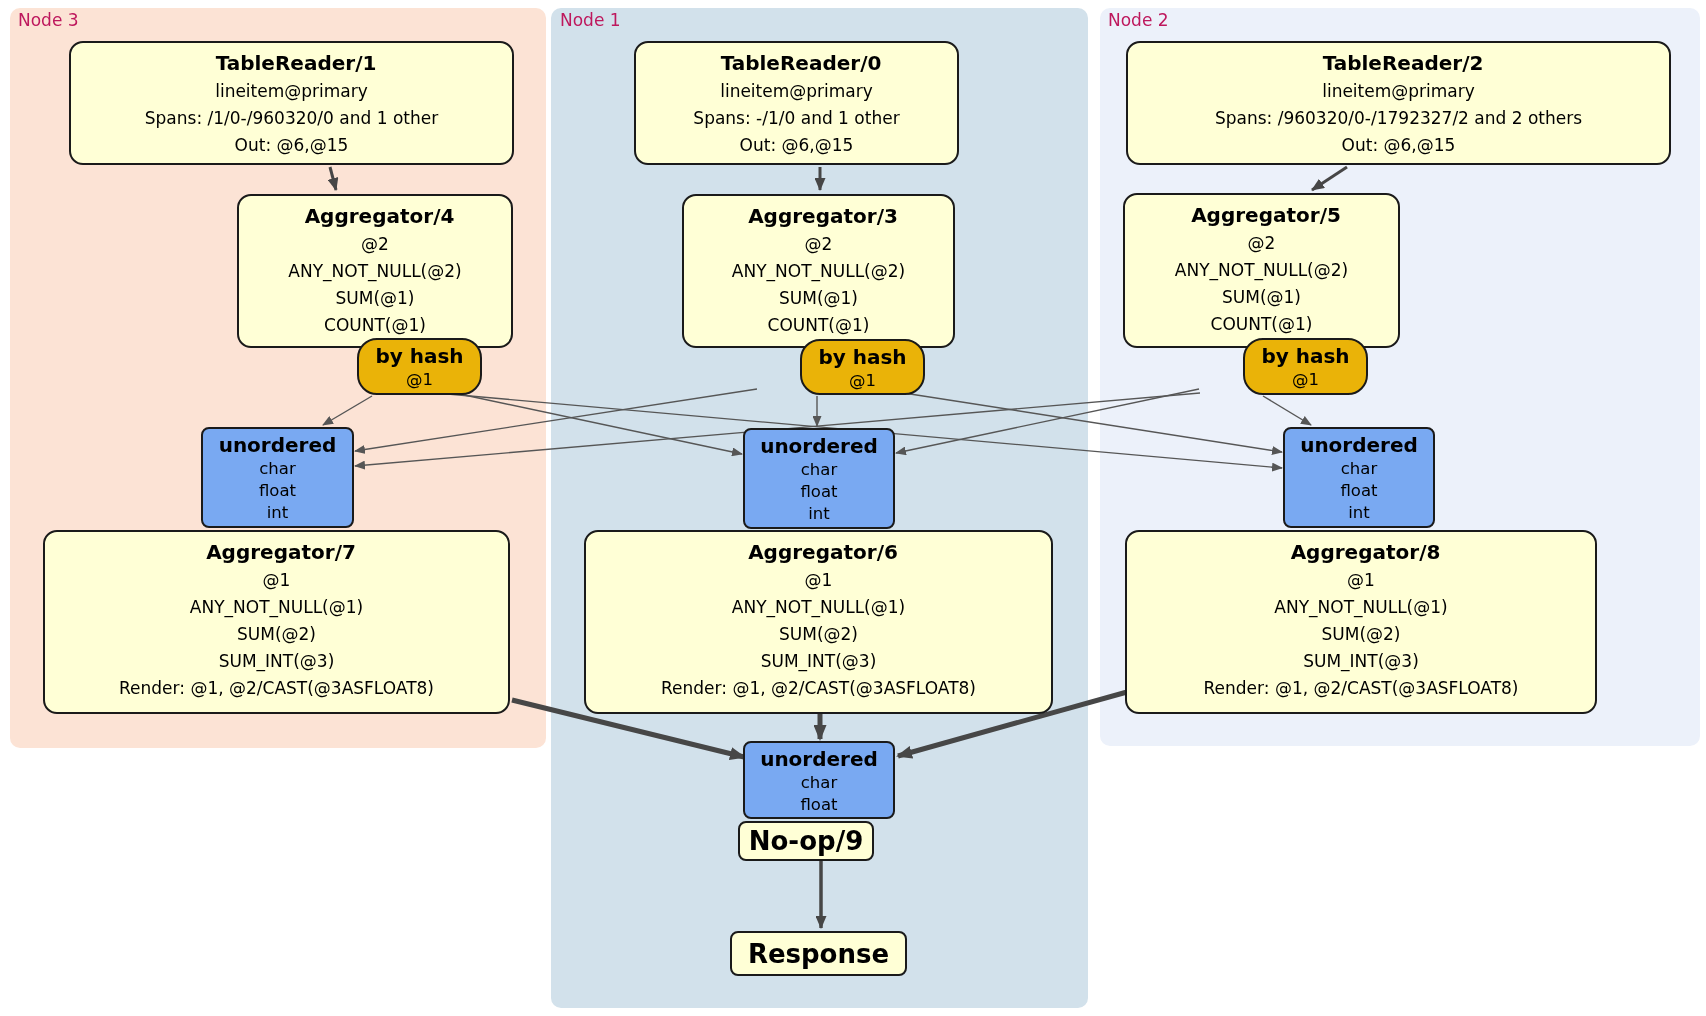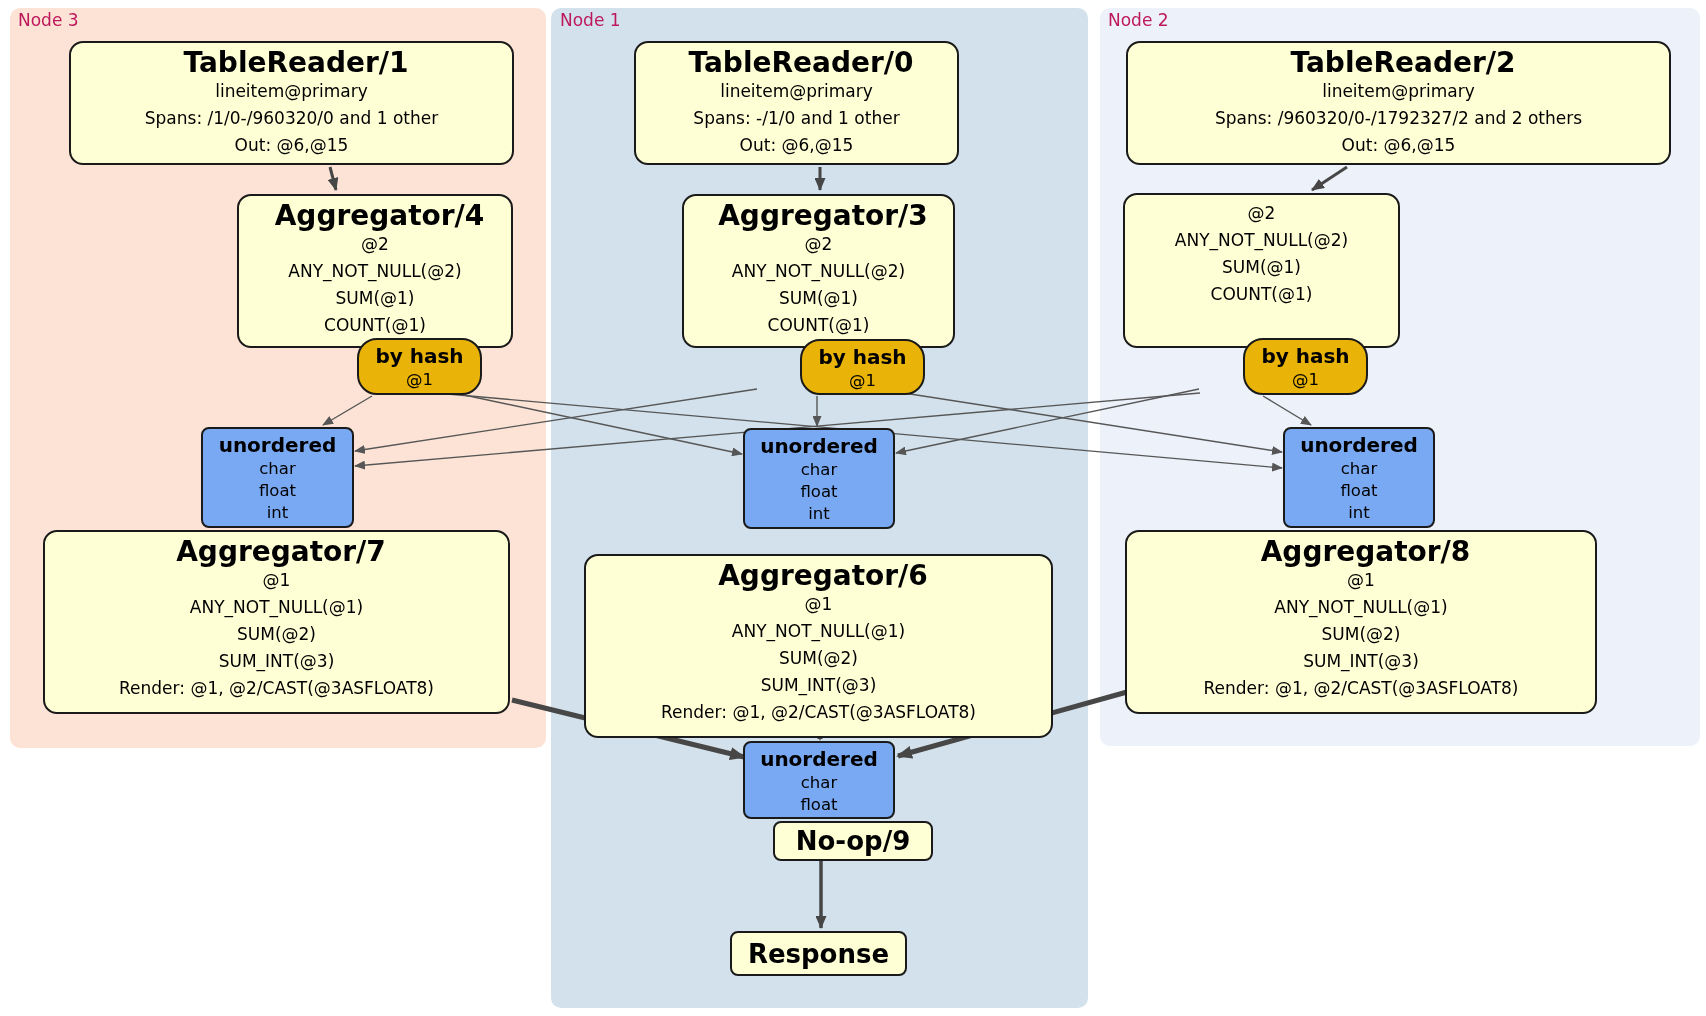--- a/index.html
+++ b/index.html
@@ -11,21 +11,21 @@
   .band-node3{left:10px;top:8px;width:536px;height:740px;background:#fce3d5;}
   .band-node1{left:551px;top:8px;width:537px;height:1000px;background:#d2e1eb;}
   .band-node2{left:1100px;top:8px;width:600px;height:738px;background:#ecf1fa;}
   .band-label{position:absolute;font-size:17px;color:#be185d;z-index:2;}
   .edges{position:absolute;left:0;top:0;z-index:1;}
   .nbox{position:absolute;box-sizing:border-box;border:2px solid #1a1a1a;text-align:center;z-index:2;}
   .yellow{background:#ffffd6;border-radius:14px;}
   .orange{background:#eab308;border-radius:20px;z-index:3;margin-left:45px;}
   .blue{background:#79a9f2;border-radius:8px;}
   .big{padding-top:5px;}
-  .big .bt{font-weight:bold;font-size:28px;line-height:30px;white-space:nowrap;padding-left:9px;}
+  .big .bt{font-weight:bold;font-size:20px;line-height:30px;white-space:nowrap;padding-left:9px;}
   .big .bl{font-size:17px;line-height:27px;white-space:nowrap;}
   .sm{padding-top:3px;}
   .sm .bt{font-weight:bold;font-size:20px;line-height:26px;}
   .sm .bl{font-size:16.5px;line-height:22px;}
   .pill{border-radius:8px;display:flex;align-items:center;justify-content:center;}
   .pill .bt{font-weight:bold;font-size:26px;}
 </style>
 </head>
 <body>
 
@@ -99,20 +99,21 @@
     <div class="bl">COUNT(@1)</div>
   </div>
   <div class="nbox yellow big" style="left:682px;top:194px;width:273px;height:154px;">
     <div class="bt">Aggregator/3</div>
     <div class="bl">@2</div>
     <div class="bl">ANY_NOT_NULL(@2)</div>
     <div class="bl">SUM(@1)</div>
     <div class="bl">COUNT(@1)</div>
   </div>
   <div class="nbox yellow big" style="left:1123px;top:193px;width:277px;height:155px;">
+    <div class="bt">Aggregator/5</div>
     <div class="bl">@2</div>
     <div class="bl">ANY_NOT_NULL(@2)</div>
     <div class="bl">SUM(@1)</div>
     <div class="bl">COUNT(@1)</div>
   </div>
 
   <div class="nbox orange sm" style="left:312px;top:338px;width:125px;height:57px;">
     <div class="bt">by hash</div>
     <div class="bl">@1</div>
   </div>
@@ -145,21 +146,21 @@
   </div>
 
   <div class="nbox yellow big" style="left:43px;top:530px;width:467px;height:184px;">
     <div class="bt">Aggregator/7</div>
     <div class="bl">@1</div>
     <div class="bl">ANY_NOT_NULL(@1)</div>
     <div class="bl">SUM(@2)</div>
     <div class="bl">SUM_INT(@3)</div>
     <div class="bl">Render: @1, @2/CAST(@3ASFLOAT8)</div>
   </div>
-  <div class="nbox yellow big" style="left:584px;top:554px;width:469px;height:184px;">
+  <div class="nbox yellow big" style="left:584px;top:530px;width:469px;height:184px;">
     <div class="bt">Aggregator/6</div>
     <div class="bl">@1</div>
     <div class="bl">ANY_NOT_NULL(@1)</div>
     <div class="bl">SUM(@2)</div>
     <div class="bl">SUM_INT(@3)</div>
     <div class="bl">Render: @1, @2/CAST(@3ASFLOAT8)</div>
   </div>
   <div class="nbox yellow big" style="left:1125px;top:530px;width:472px;height:184px;">
     <div class="bt">Aggregator/8</div>
     <div class="bl">@1</div>
@@ -168,21 +169,21 @@
     <div class="bl">SUM_INT(@3)</div>
     <div class="bl">Render: @1, @2/CAST(@3ASFLOAT8)</div>
   </div>
 
   <div class="nbox blue sm" style="left:743px;top:741px;width:152px;height:78px;">
     <div class="bt">unordered</div>
     <div class="bl">char</div>
     <div class="bl">float</div>
   </div>
 
-  <div class="nbox yellow pill" style="left:738px;top:821px;width:160px;height:40px;margin-left:35px;">
+  <div class="nbox yellow pill" style="left:738px;top:821px;width:136px;height:40px;">
     <div class="bt">No-op/9</div>
   </div>
 
   <div class="nbox yellow pill" style="left:730px;top:931px;width:177px;height:45px;">
     <div class="bt">Response</div>
   </div>
 
 </div>
 
 </body></html>

